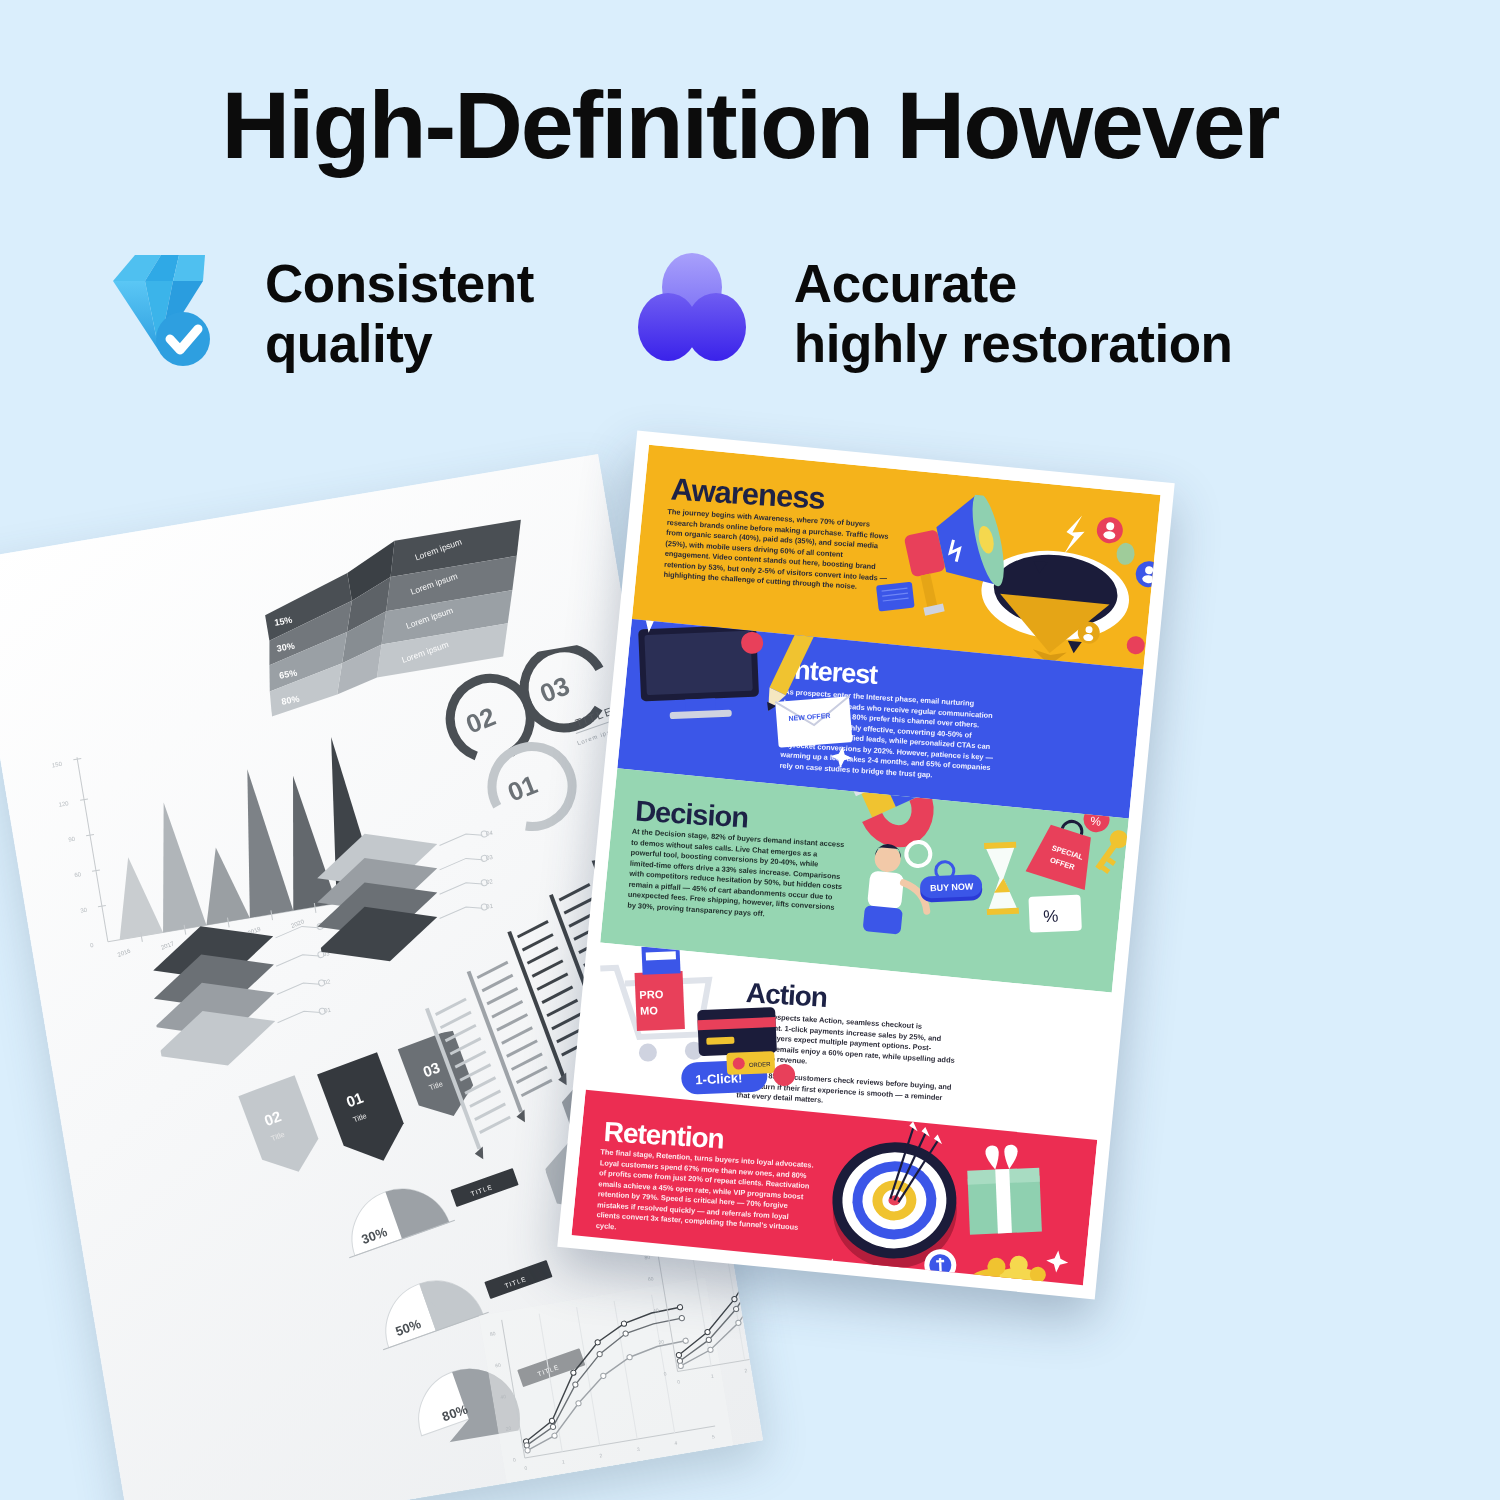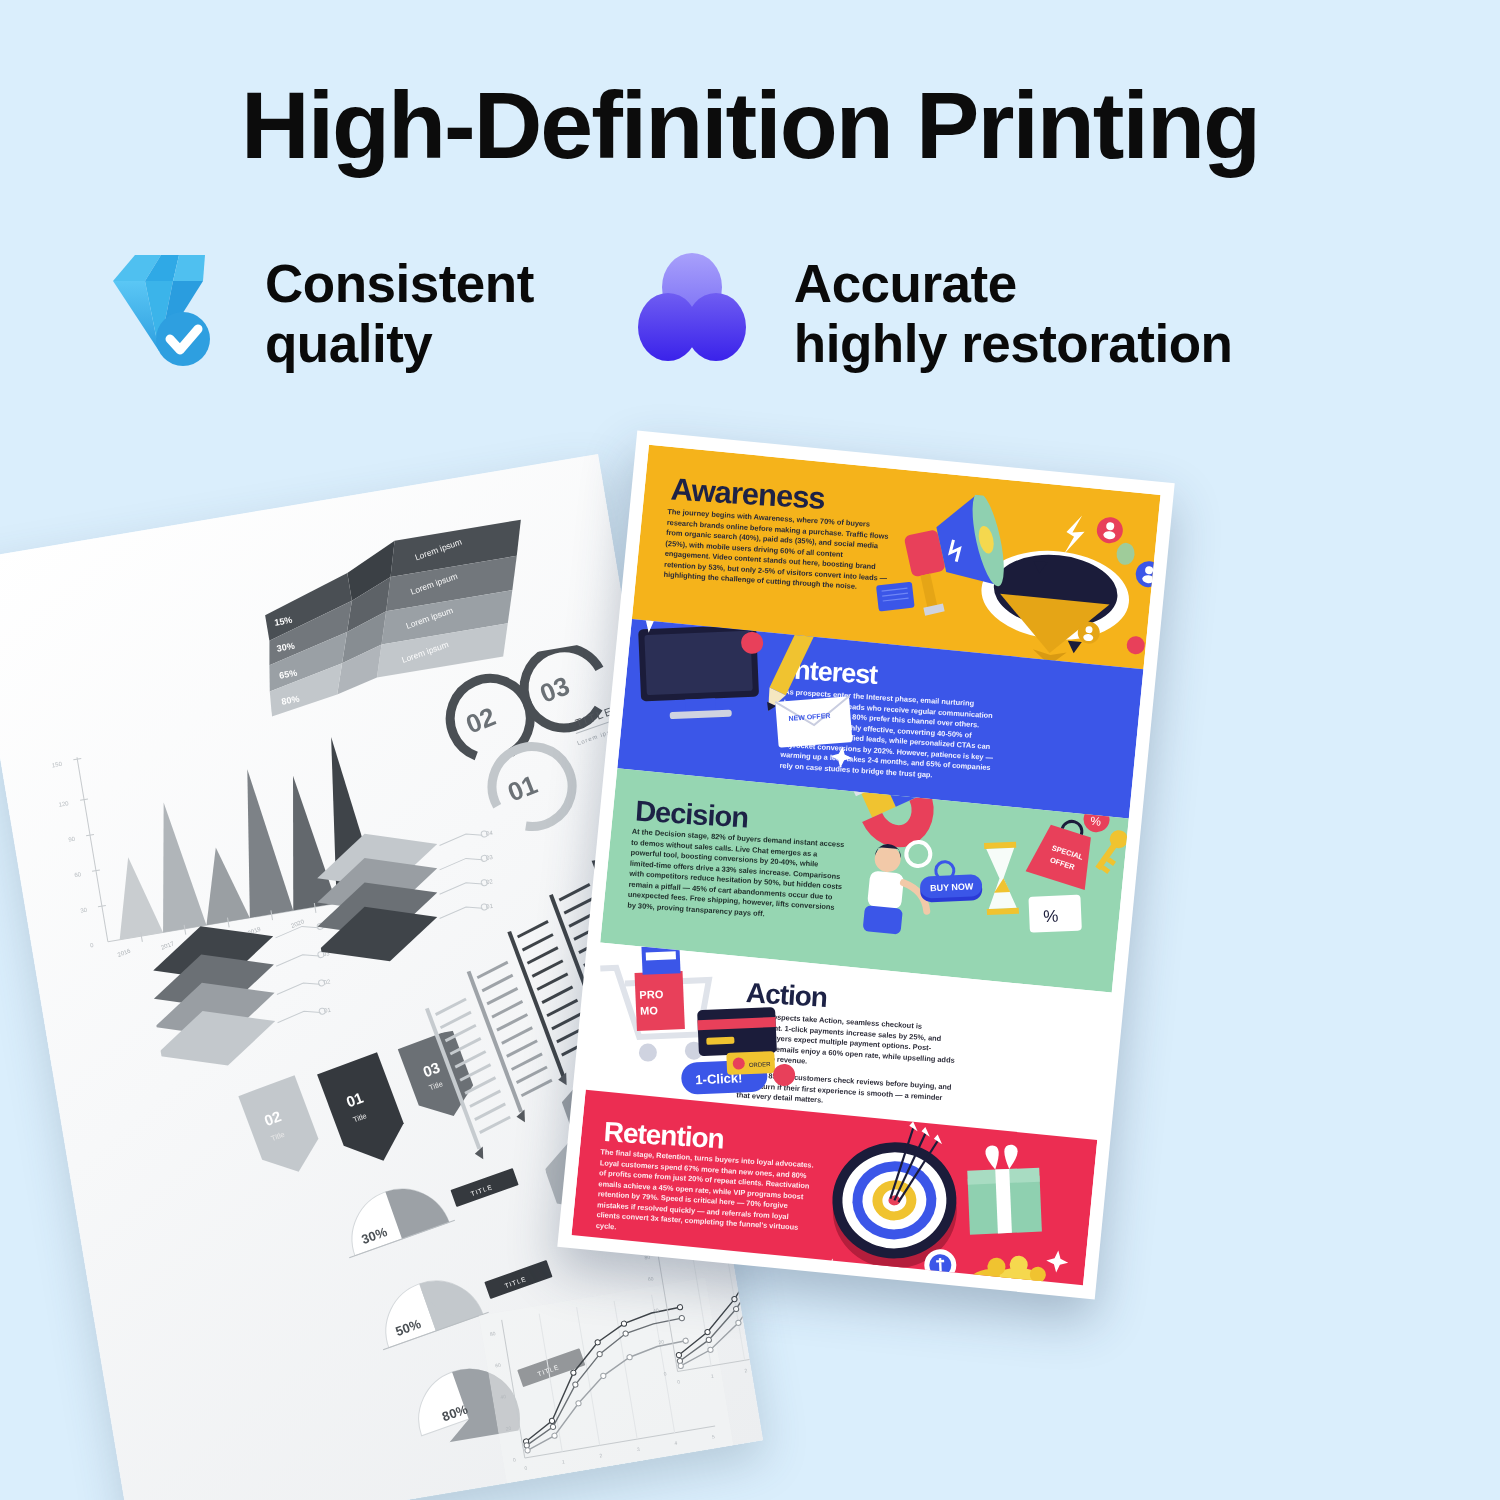--- a/index.html
+++ b/index.html
@@ -98,21 +98,21 @@
   .title-chip{font-size:6.5px;fill:#ffffff;letter-spacing:1px;}
   .hex-num{font-size:12px;font-weight:bold;fill:#ffffff;}
   .ttl{font-size:11px;fill:#55595e;letter-spacing:2px;}
   .ttl-sub{font-size:6px;fill:#9aa0a6;letter-spacing:1px;}
 </style>
 </head>
 <body>
 
 <div class="stage">
 
-  <div class="headline">High-Definition Printing</div>
+  <div class="headline">High-Definition However</div>
 
   <div class="features">
 
     <div class="feature">
       <span class="ficon">
         <svg viewBox="0 0 120 130" width="120" height="130">
           <defs>
             <linearGradient id="dg" x1="0" y1="0" x2="0" y2="1">
               <stop offset="0" stop-color="#5bc7f5"></stop>
               <stop offset="1" stop-color="#2e9fe0"></stop>

